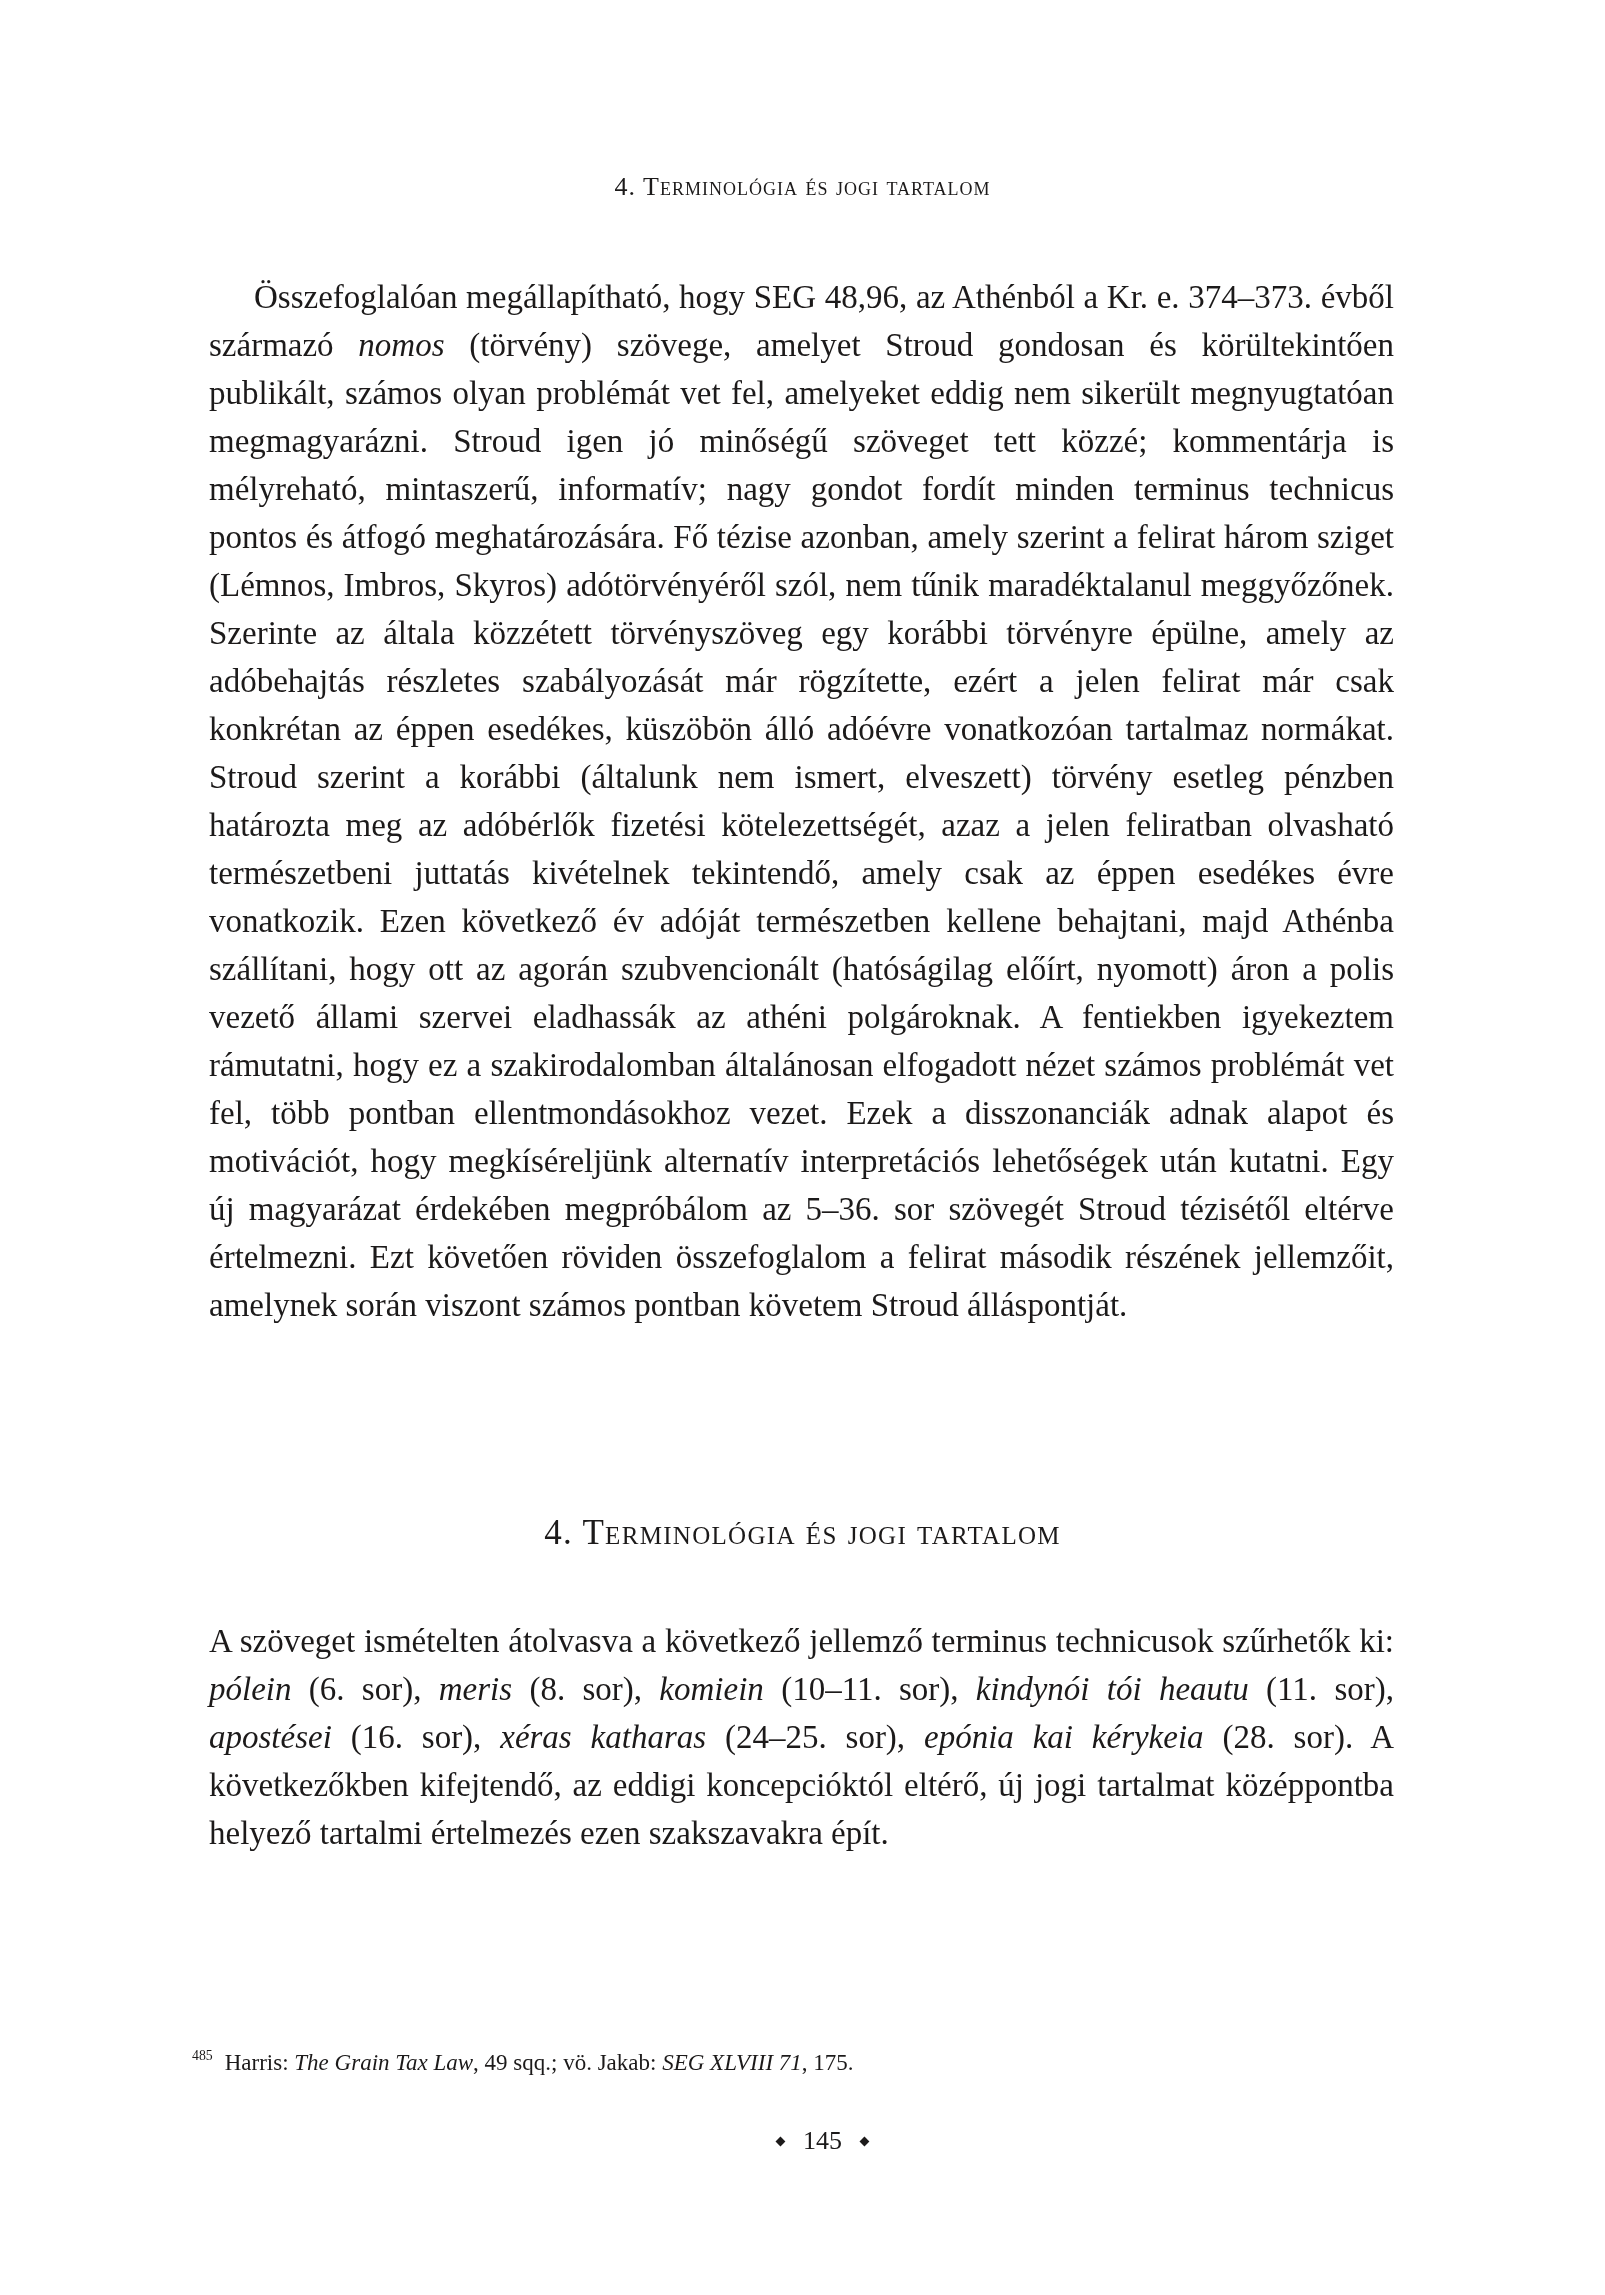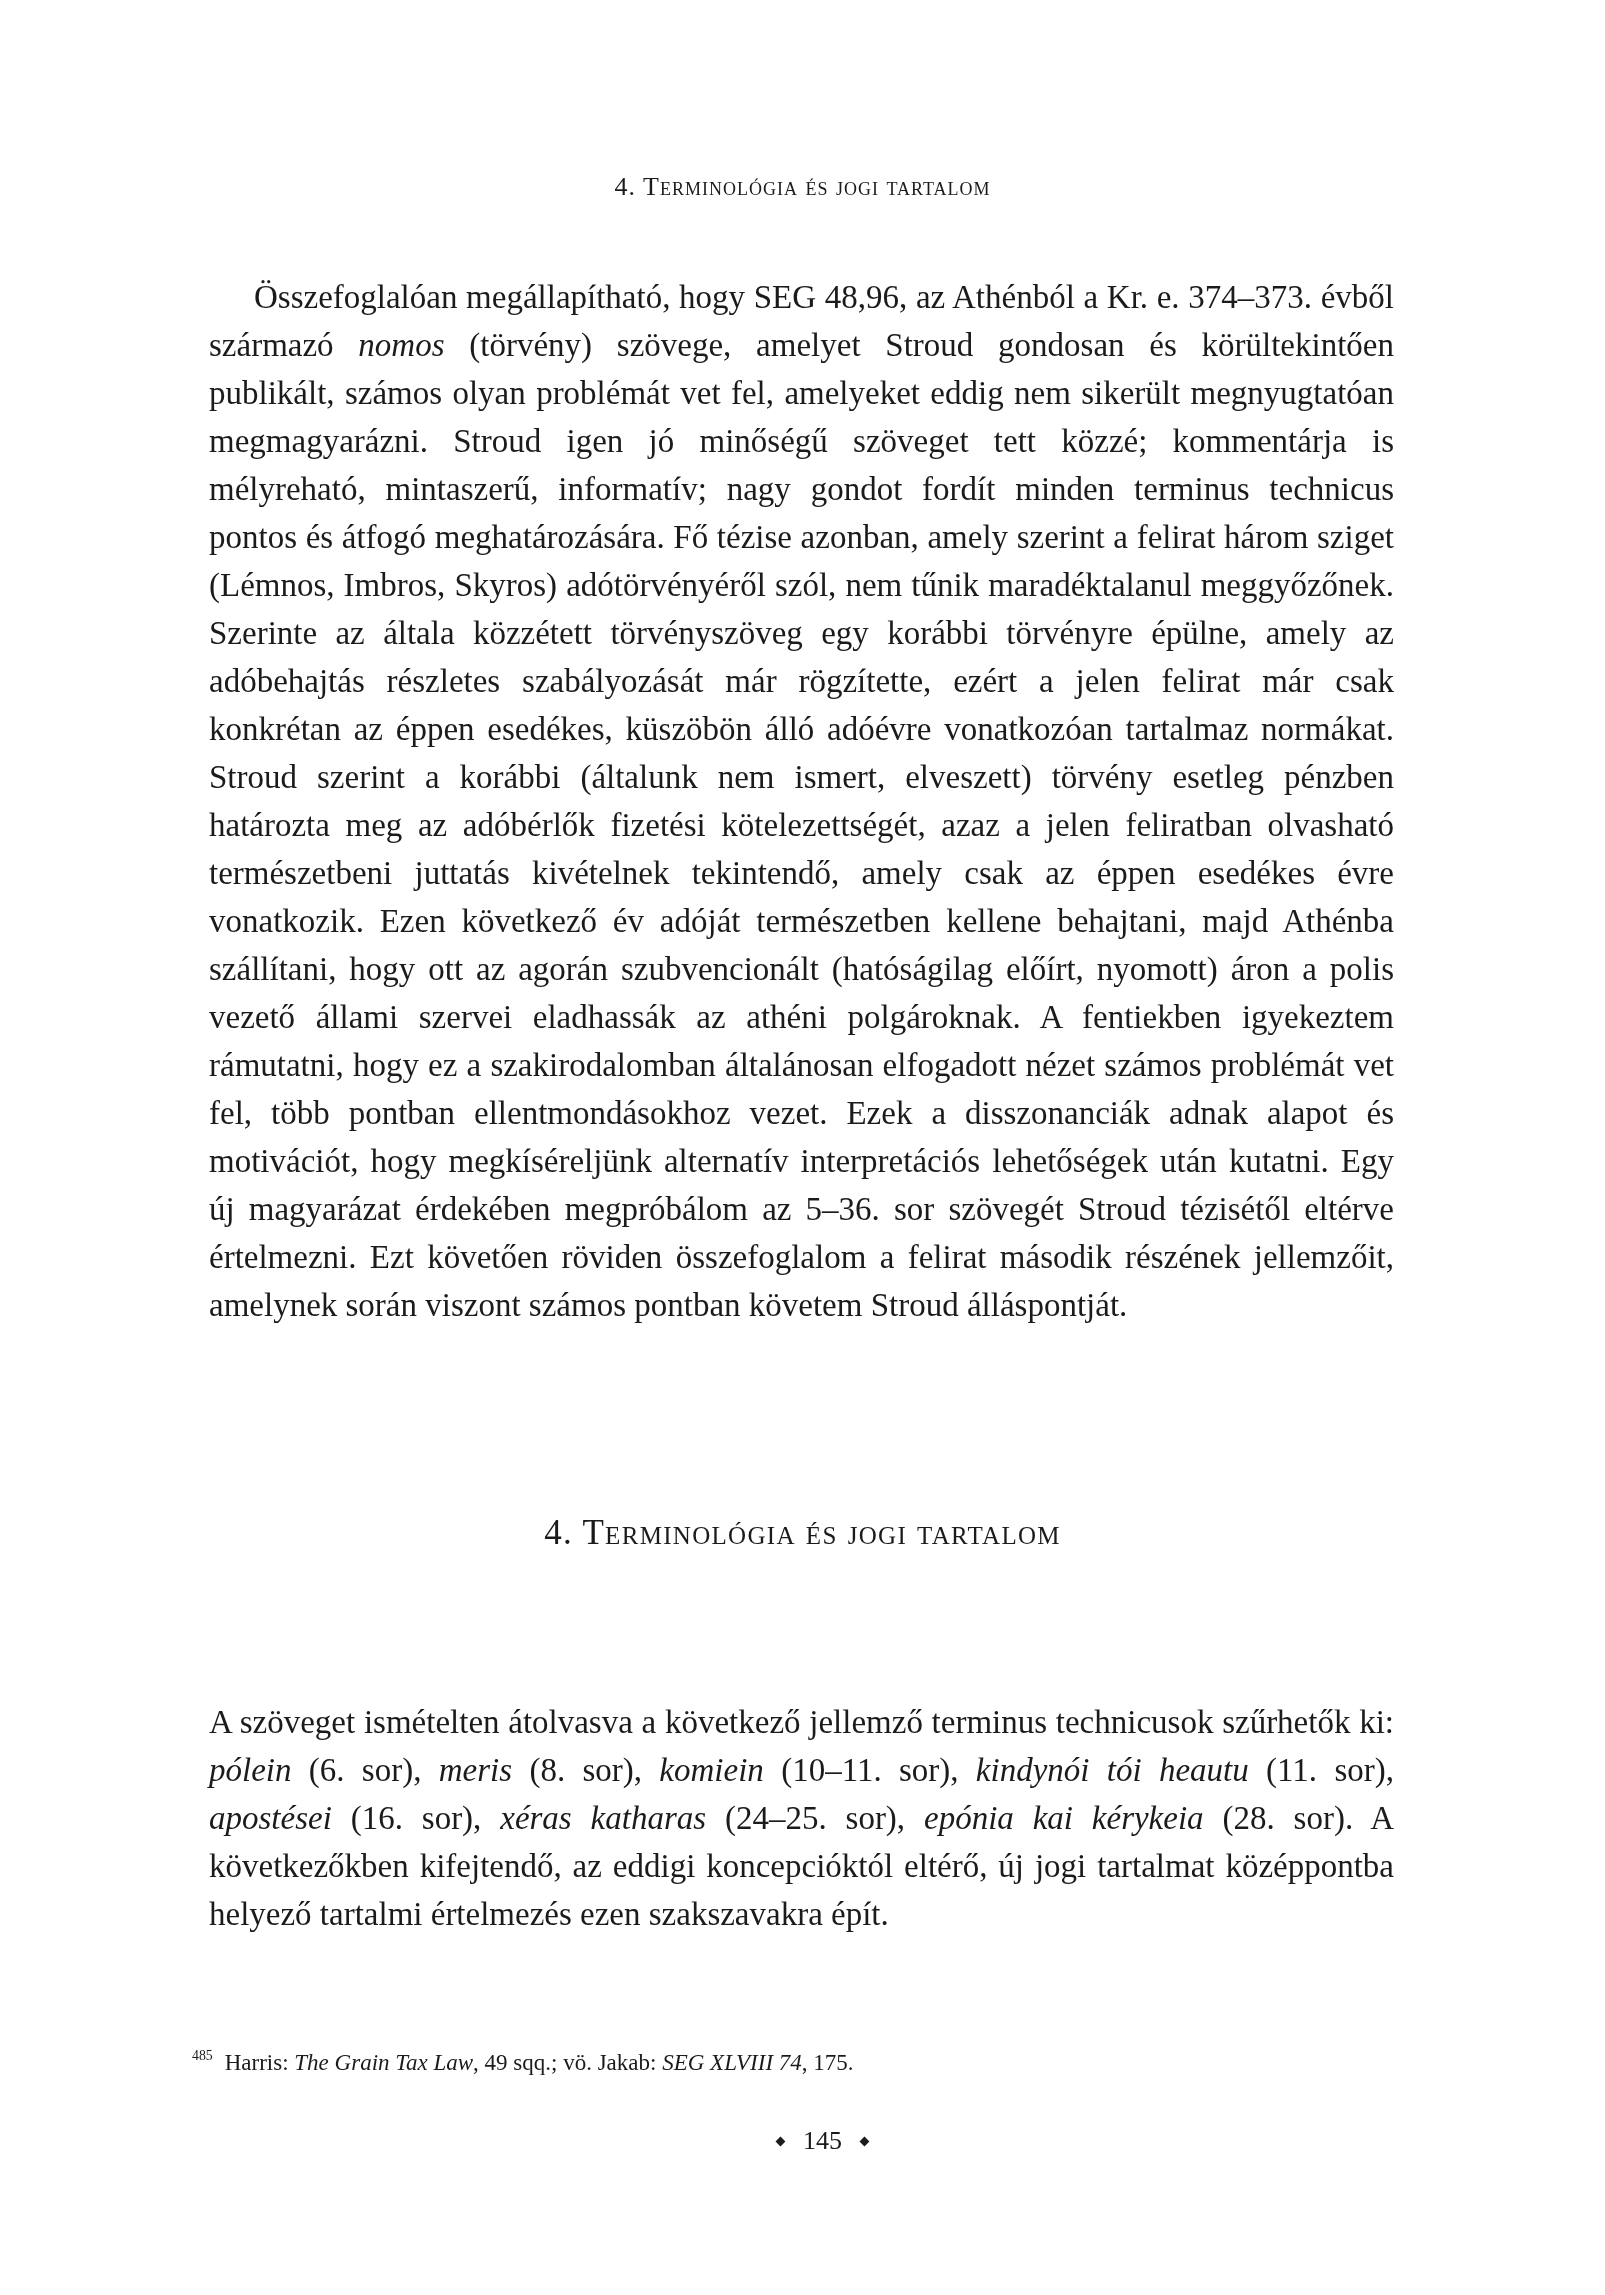--- a/index.html
+++ b/index.html
@@ -19,21 +19,21 @@
     hyphens: manual;
   }
   #para1 { top: 257px; }
   .para p { margin: 16px; text-indent: 45px; }
   .para p.noindent { text-indent: 0; }
   .section-heading {
     position: absolute; left: 0; width: 1605px; top: 1509px;
     text-align: center; font-size: 35px; line-height: 48px;
     font-variant: small-caps; letter-spacing: 1.3px;
   }
-  #para2 { top: 1682px; line-height: 48px; }
+  #para2 { top: 1601px; line-height: 48px; }
   em { font-style: italic; }
   sup.fnref { font-size: 19px; line-height: 0; vertical-align: 13.8px; }
   .footnote {
     position: absolute; left: 192px; width: 1221px; top: 2041px;
     font-size: 23px; line-height: 29px;
   }
   .footnote .fn-num { font-size: 13.8px; vertical-align: 9.5px; margin-right: 12px; }
   .page-number {
     position: absolute; left: 0; width: 1605px; top: 2125px;
     text-align: center; font-size: 26px; line-height: 31px; margin-left: 20px;
@@ -52,19 +52,19 @@
   <p><span>Összefoglalóan megállapítható, hogy SEG 48,96, az Athénból a Kr. e. 374–373. évből származó </span><em>nomos</em><span> (törvény) szövege, amelyet Stroud gondosan és körültekintően publikált, számos olyan problémát vet fel, amelyeket eddig nem sikerült megnyugtatóan megmagyarázni. Stroud igen jó minőségű szöveget tett közzé; kommentárja is mélyreható, mintaszerű, informatív; nagy gondot fordít minden terminus technicus pontos és átfogó meghatározására. Fő tézise azonban, amely szerint a felirat három sziget (Lémnos, Imbros, Skyros) adótörvényéről szól, nem tűnik maradéktalanul meggyőzőnek. Szerinte az általa közzétett törvényszöveg egy korábbi törvényre épülne, amely az adóbehajtás részletes szabályozását már rögzítette, ezért a jelen felirat már csak konkrétan az éppen esedékes, küszöbön álló adóévre vonatkozóan tartalmaz normákat. Stroud szerint a korábbi (általunk nem ismert, elveszett) törvény esetleg pénzben határozta meg az adóbérlők fizetési kötelezettségét, azaz a jelen feliratban olvasható természetbeni juttatás kivételnek tekintendő, amely csak az éppen esedékes évre vonatkozik. Ezen következő év adóját természetben kellene behajtani, majd Athénba szállítani, hogy ott az agorán szubvencionált (hatóságilag előírt, nyomott) áron a polis vezető állami szervei eladhassák az athéni polgároknak. A fentiekben igyekeztem rámutatni, hogy ez a szakirodalomban általánosan elfogadott nézet számos problémát vet fel, több pontban ellentmondásokhoz vezet. Ezek a disszonanciák adnak alapot és motivációt, hogy megkíséreljünk alternatív interpretációs lehetőségek után kutatni. Egy új magyarázat érdekében megpróbálom az 5–36. sor szövegét Stroud tézisétől eltérve értelmezni. Ezt követően röviden összefoglalom a felirat második részének jellemzőit, amelynek során viszont számos pontban követem Stroud álláspontját.</span></p>
 </div>
 
 <div class="section-heading">4. Terminológia és jogi tartalom</div>
 
 <div class="text-block para" id="para2">
   <p class="noindent"><span>A szöveget ismételten átolvasva a következő jellemző terminus technicusok szűrhetők ki: </span><em>pólein</em><span> (6. sor), </span><em>meris</em><span> (8. sor), </span><em>komiein</em><span> (10–11. sor), </span><em>kindynói tói heautu</em><span> (11. sor), </span><em>apostései</em><span> (16. sor), </span><em>xéras katharas</em><span> (24–25. sor), </span><em>epónia kai kérykeia</em><span> (28. sor). A következőkben kifejtendő, az eddigi koncepcióktól eltérő, új jogi tartalmat középpontba helyező tartalmi értelmezés ezen szakszavakra épít.</span></p>
 </div>
 
 <div class="footnote">
-  <span class="fn-num">485</span><span>Harris: </span><em>The Grain Tax Law</em><span>, 49 sqq.; vö. Jakab: </span><em>SEG XLVIII 74</em><span>, 175.</span>
+  <span class="fn-num">485</span><span>Harris: </span><em>The Grain Tax Law</em><span>, 49 sqq.; vö. Jakab: </span><em>SEG XLVIII 71</em><span>, 175.</span>
 </div>
 
 <div class="page-number">
   <span class="diamond"></span><span>145</span><span class="diamond"></span>
 </div>
 
 
 </body></html>

